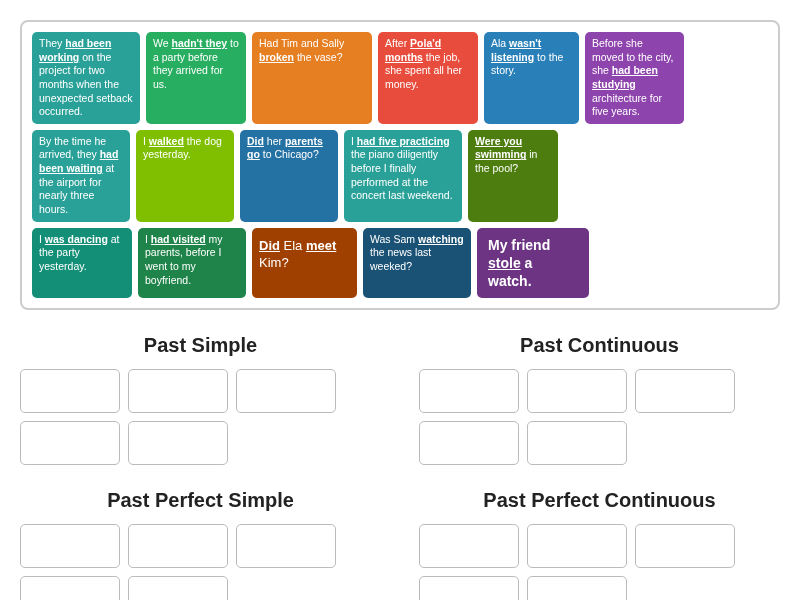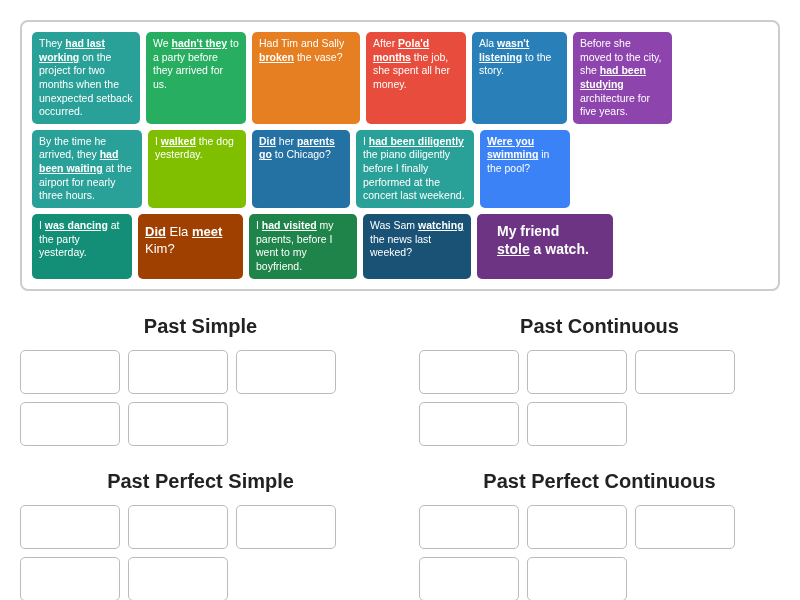--- a/index.html
+++ b/index.html
@@ -50,21 +50,21 @@
     
     .c-teal    { background: #2aa198; }
     .c-green   { background: #27ae60; }
     .c-orange  { background: #e67e22; }
     .c-red     { background: #e74c3c; }
     .c-blue    { background: #2980b9; }
     .c-purple  { background: #8e44ad; }
     .c-cyan    { background: #16a085; }
     .c-lime    { background: #7fbf00; }
     .c-darkblue { background: #2471a3; }
-    .c-magenta { background: #3b82f6; }
+    .c-magenta { background: #4d7c0f; }
     .c-teal2   { background: #148f77; }
     .c-green2  { background: #1e8449; }
     .c-brown   { background: #a04000; }
     .c-indigo  { background: #1a5276; }
     .c-violet  { background: #6c3483; }
 
     
     .sorting-area {
       display: flex;
       gap: 38px;
@@ -106,71 +106,71 @@
   </style>
 </head>
 <body>
 
 <div class="main-container">
 
   <div class="card-bank">
 
     <div class="card-row">
       <div class="card c-teal" style="width:108px">
-        They <b>had last working</b> on the project for two months when the unexpected setback occurred.
+        They <b>had been working</b> on the project for two months when the unexpected setback occurred.
       </div>
       <div class="card c-green" style="width:100px">
         We <b>hadn't they</b> to a party before they arrived for us.
       </div>
-      <div class="card c-orange" style="width:108px">
+      <div class="card c-orange" style="width:120px">
         Had Tim and Sally <b>broken</b> the vase?
       </div>
       <div class="card c-red" style="width:100px">
         After <b>Pola'd months</b> the job, she spent all her money.
       </div>
       <div class="card c-blue" style="width:95px">
         Ala <b>wasn't listening</b> to the story.
       </div>
       <div class="card c-purple" style="width:99px">
         Before she moved to the city, she <b>had been studying</b> architecture for five years.
       </div>
     </div>
 
     <div class="card-row">
-      <div class="card c-teal" style="width:110px">
+      <div class="card c-teal" style="width:98px">
         By the time he arrived, they <b>had been waiting</b> at the airport for nearly three hours.
       </div>
       <div class="card c-lime" style="width:98px">
         I <b>walked</b> the dog yesterday.
       </div>
       <div class="card c-darkblue" style="width:98px">
         <b>Did</b> her <b>parents go</b> to Chicago?
       </div>
       <div class="card c-teal" style="width:118px">
-        I <b>had been diligently</b> the piano diligently before I finally performed at the concert last weekend.
+        I <b>had five practicing</b> the piano diligently before I finally performed at the concert last weekend.
       </div>
       <div class="card c-magenta" style="width:90px">
         <b>Were you swimming</b> in the pool?
       </div>
     </div>
 
     <div class="card-row">
       <div class="card c-teal2" style="width:100px">
         I <b>was dancing</b> at the party yesterday.
       </div>
+      <div class="card c-green2" style="width:108px">
+        I <b>had visited</b> my parents, before I went to my boyfriend.
+      </div>
       <div class="card c-brown" style="width:105px; font-size:13px; padding: 10px 7px;">
         <b>Did</b> Ela <b>meet</b> Kim?
       </div>
-      <div class="card c-green2" style="width:108px">
-        I <b>had visited</b> my parents, before I went to my boyfriend.
-      </div>
       <div class="card c-indigo" style="width:108px">
         Was Sam <b>watching</b> the news last weeked?
       </div>
-      <div class="card c-violet" style="width:136px; font-size:14px; font-weight:700; padding:8px 20px;">
+      <div class="card c-violet" style="width:112px; font-size:14px; font-weight:700; padding:8px 11px;">
         My friend <b>stole</b> a watch.
       </div>
     </div>
   </div>
 
   <div class="sorting-area">
 
     <div class="category-section">
       <div class="category-title">Past Simple</div>
       <div class="drop-rows">

